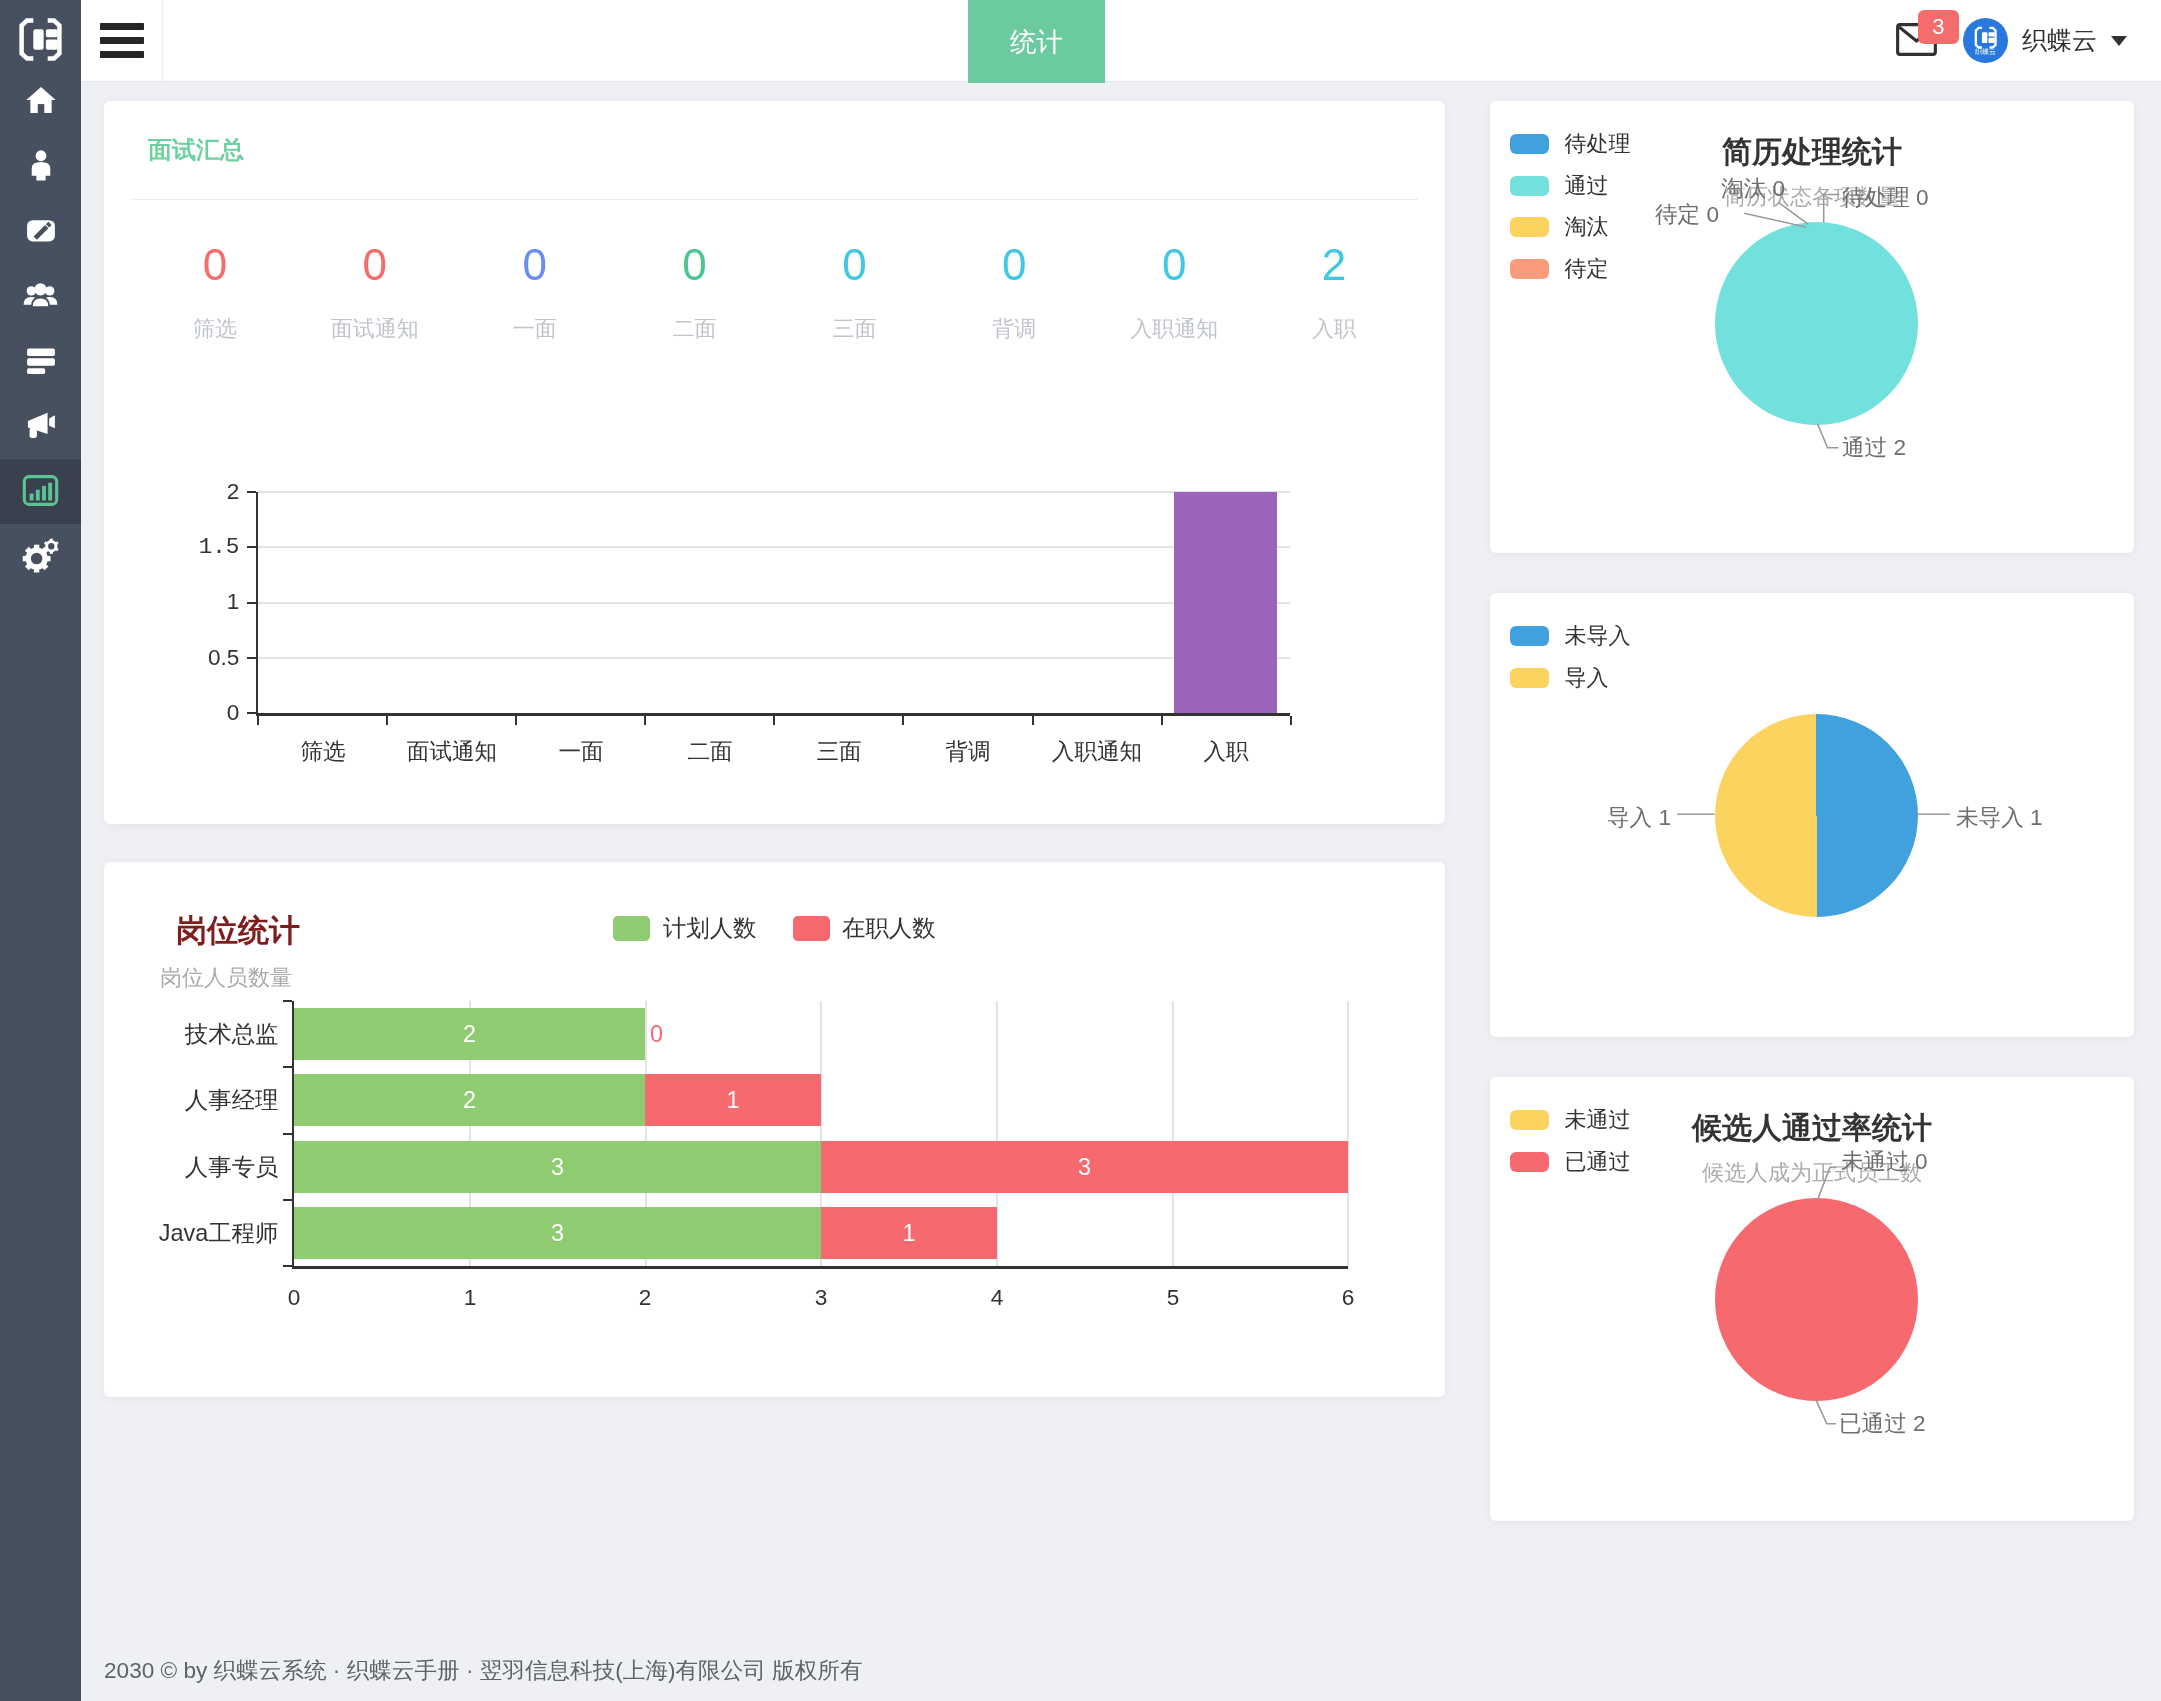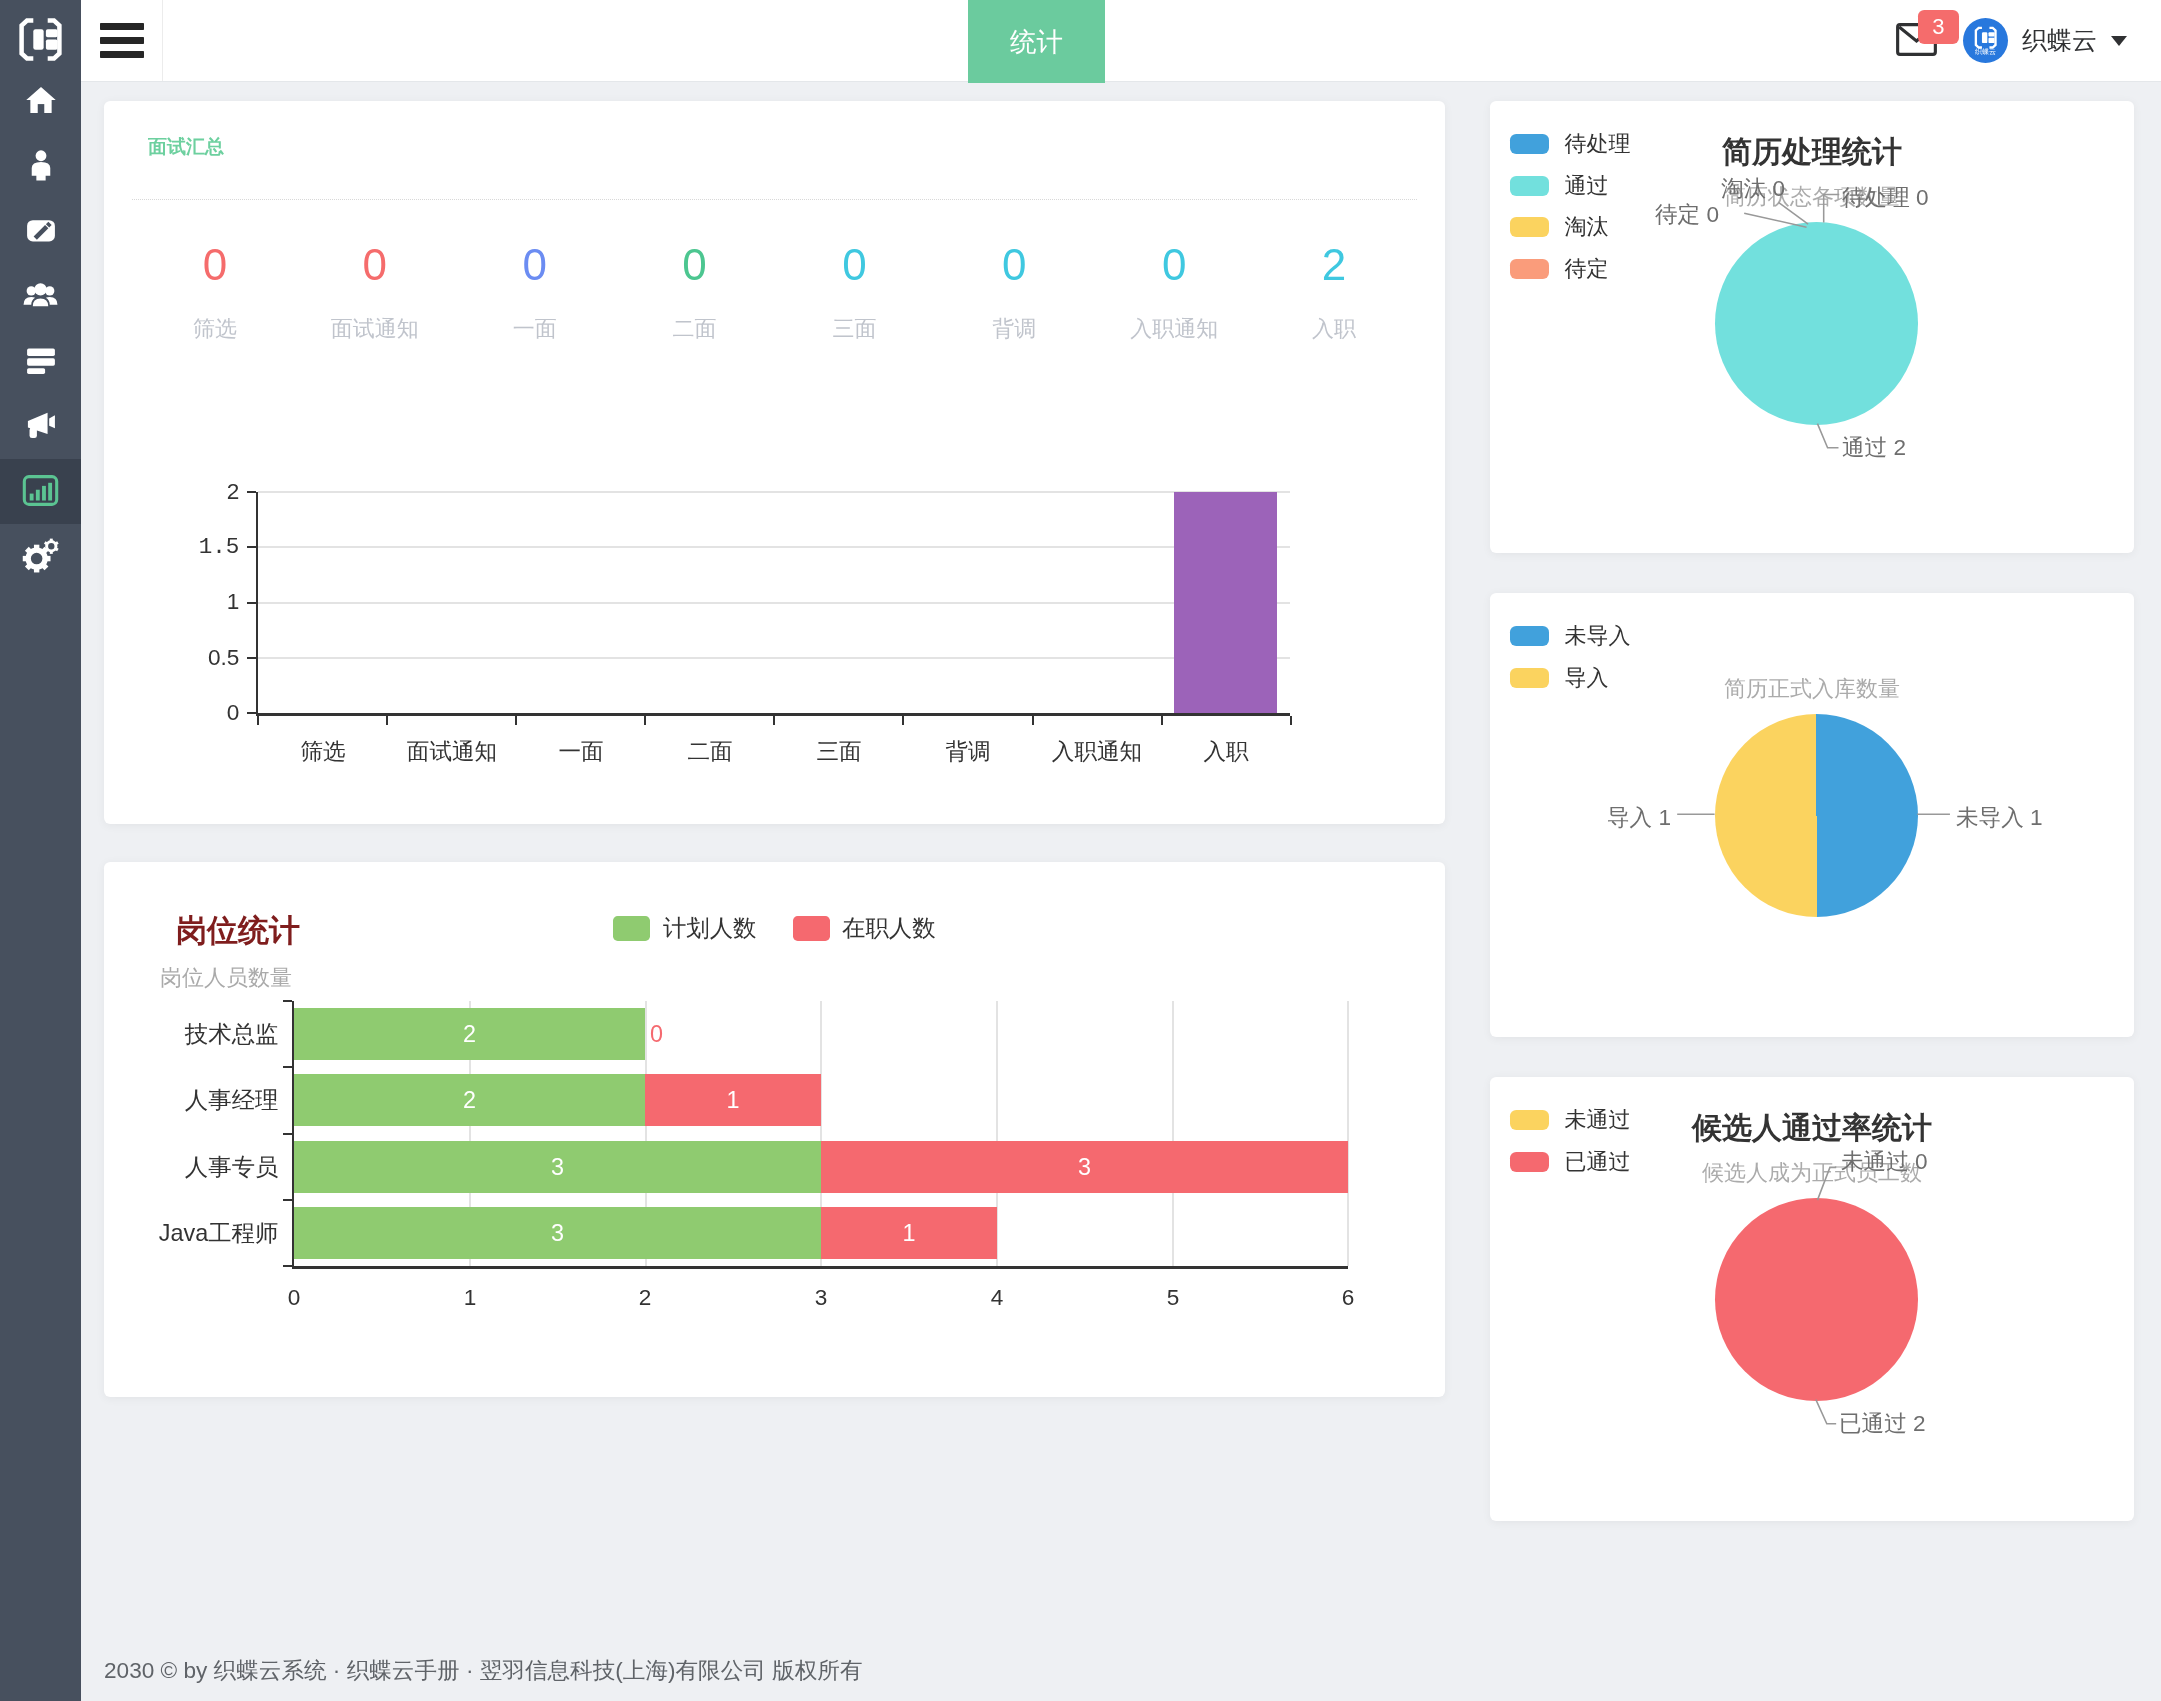--- a/index.html
+++ b/index.html
@@ -27,21 +27,21 @@
   .username{font-size:25px;color:#303133;}
   .caret{width:0;height:0;border-left:8.6px solid transparent;border-right:8.6px solid transparent;border-top:10px solid #303133;}
 
   
   .card{position:absolute;background:#fff;border-radius:6.2px;box-shadow:0 1.6px 9.4px rgba(0,0,0,.05);}
   .card-interview{left:104px;top:101px;width:1341px;height:723px;}
   .card-position{left:104px;top:862px;width:1341px;height:535px;}
   .pie-card{left:1490px;width:644px;height:452px;}
 
   
-  .iv-title{position:absolute;left:44px;top:33px;font-size:19px;font-weight:bold;color:#6dd09f;}
+  .iv-title{position:absolute;left:44px;top:33px;font-size:24px;font-weight:bold;color:#6dd09f;}
   .dotted-divider{position:absolute;left:28px;right:28px;top:98px;border-top:1.6px dotted #d8d8d8;}
   .stats-row{position:absolute;left:31px;right:31px;top:125px;height:133px;display:flex;}
   .stat{flex:1;text-align:center;}
   .stat .num{font-size:44px;line-height:1;margin-top:17px;font-weight:400;}
   .stat .lbl{font-size:22px;color:#c0c4cc;margin-top:26.5px;}
   .chart-head{position:absolute;left:153px;width:1032px;top:290px;text-align:center;}
   .c-title{font-size:31px;font-weight:bold;color:#333;}
   .c-sub{font-size:22px;color:#aaa;margin-top:17px;}
 
   
@@ -382,21 +382,20 @@
         <polyline points="326,144 406,162" fill="none" stroke="#999" stroke-width="2"></polyline>
         <polyline points="420,414 433,445 447,445" fill="none" stroke="#999" stroke-width="2"></polyline>
       </svg>
   <div class="ann" style="left: 231px; top: 72px;">淘汰 0</div>
       <div class="ann" style="left: 352px; top: 81px;">待处理 0</div>
       <div class="ann" style="left: 165px; top: 98px;">待定 0</div>
       <div class="ann" style="left: 352px; top: 331px;">通过 2</div>
     </section>
 
   <section class="card pie-card" style="top:593px;height:444px;" id="pie-card-1">
-    <div class="p-sub">简历正式入库数量</div>
     <div class="p-legend">
         <div class="li">
           <div class="sw" style="background: rgb(65, 161, 220);"></div>
           <div>未导入</div>
         </div>
         <div class="li">
           <div class="sw" style="background: rgb(251, 211, 95);"></div>
           <div>导入</div>
         </div>
       </div>

